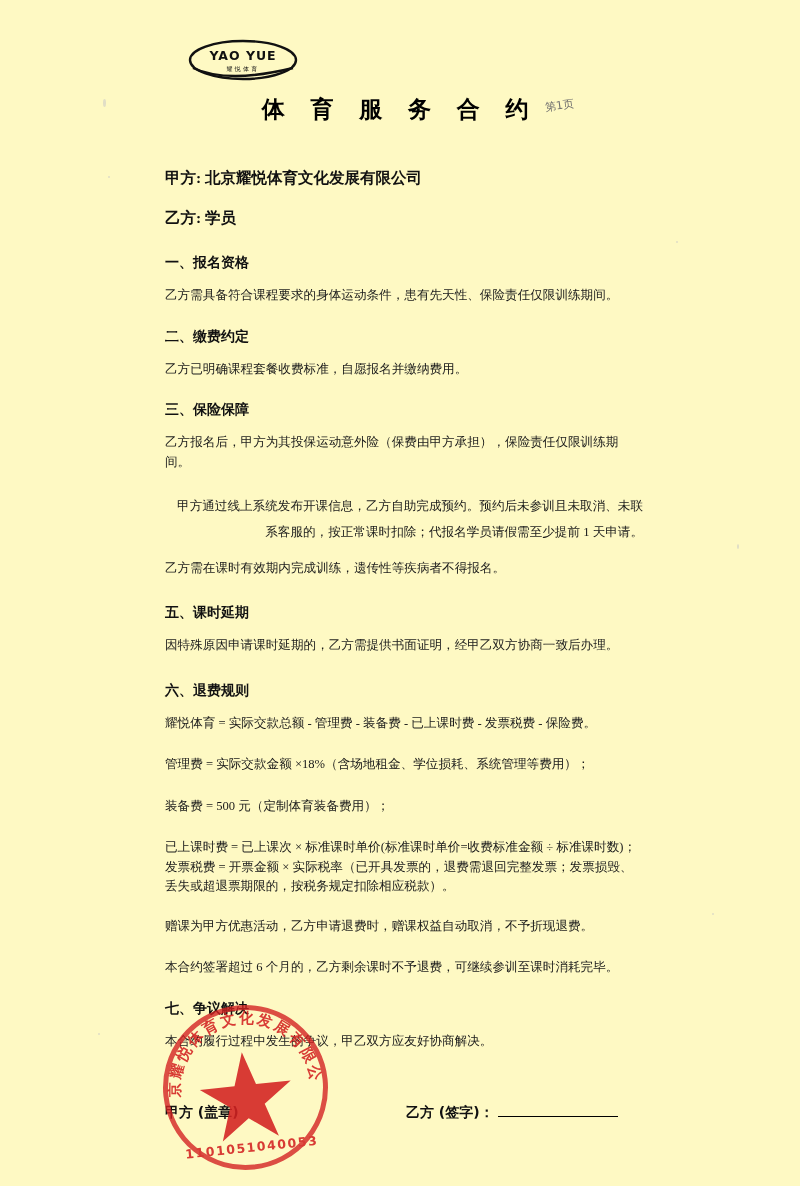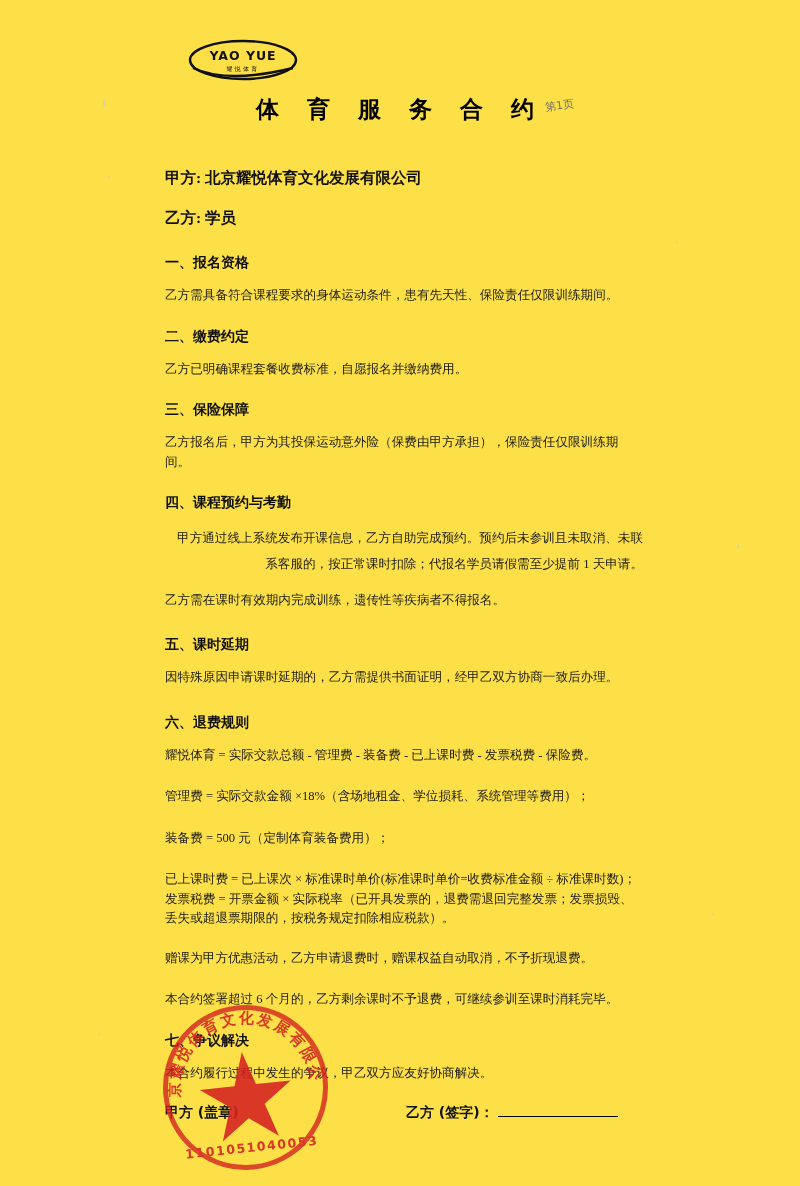--- a/index.html
+++ b/index.html
@@ -12,21 +12,21 @@
     height: 1186px;
     position: relative;
     font-family: "DejaVu Sans", "Liberation Sans", sans-serif;
     color: #111;
     overflow: hidden;
   }
   .page {
     position: relative;
     width: 800px;
     height: 1186px;
-    background: #fde047;
+    background: #fef9c3;
   }
   
   .scan-speck {
     position: absolute;
     background: #c8c8c8;
     border-radius: 50%;
     opacity: .55;
   }
 
   
@@ -43,20 +43,21 @@
   .doc-title {
     position: absolute;
     left: 0;
     top: 94px;
     width: 800px;
     text-align: center;
     font-size: 23px;
     font-weight: bold;
     letter-spacing: 10px;
     color: #000;
+    font-family: Liberation Serif, serif;
   }
   .title-mark {
     position: absolute;
     left: 545px;
     top: 98px;
     font-size: 11px;
     color: #6d6d6d;
     transform: rotate(-8deg);
   }
 
@@ -165,21 +166,20 @@
       <p class="sec-head">二、缴费约定</p>
       <p class="para">乙方已明确课程套餐收费标准，自愿报名并缴纳费用。</p>
     </div>
 
     <div class="sec-block">
       <p class="sec-head">三、保险保障</p>
       <p class="para">乙方报名后，甲方为其投保运动意外险（保费由甲方承担），保险责任仅限训练期间。</p>
     </div>
 
     <div class="sec-block">
-      <p class="sec-head">四、课程预约与考勤</p>
       <p class="para two-line">甲方通过线上系统发布开课信息，乙方自助完成预约。预约后未参训且未取消、未联系客服的，按正常课时扣除；代报名学员请假需至少提前 1 天申请。</p>
       <p class="para wide-gap">乙方需在课时有效期内完成训练，遗传性等疾病者不得报名。</p>
     </div>
 
     <div class="sec-block">
       <p class="sec-head">五、课时延期</p>
       <p class="para wide-gap">因特殊原因申请课时延期的，乙方需提供书面证明，经甲乙双方协商一致后办理。</p>
     </div>
 
     <div class="sec-block">

